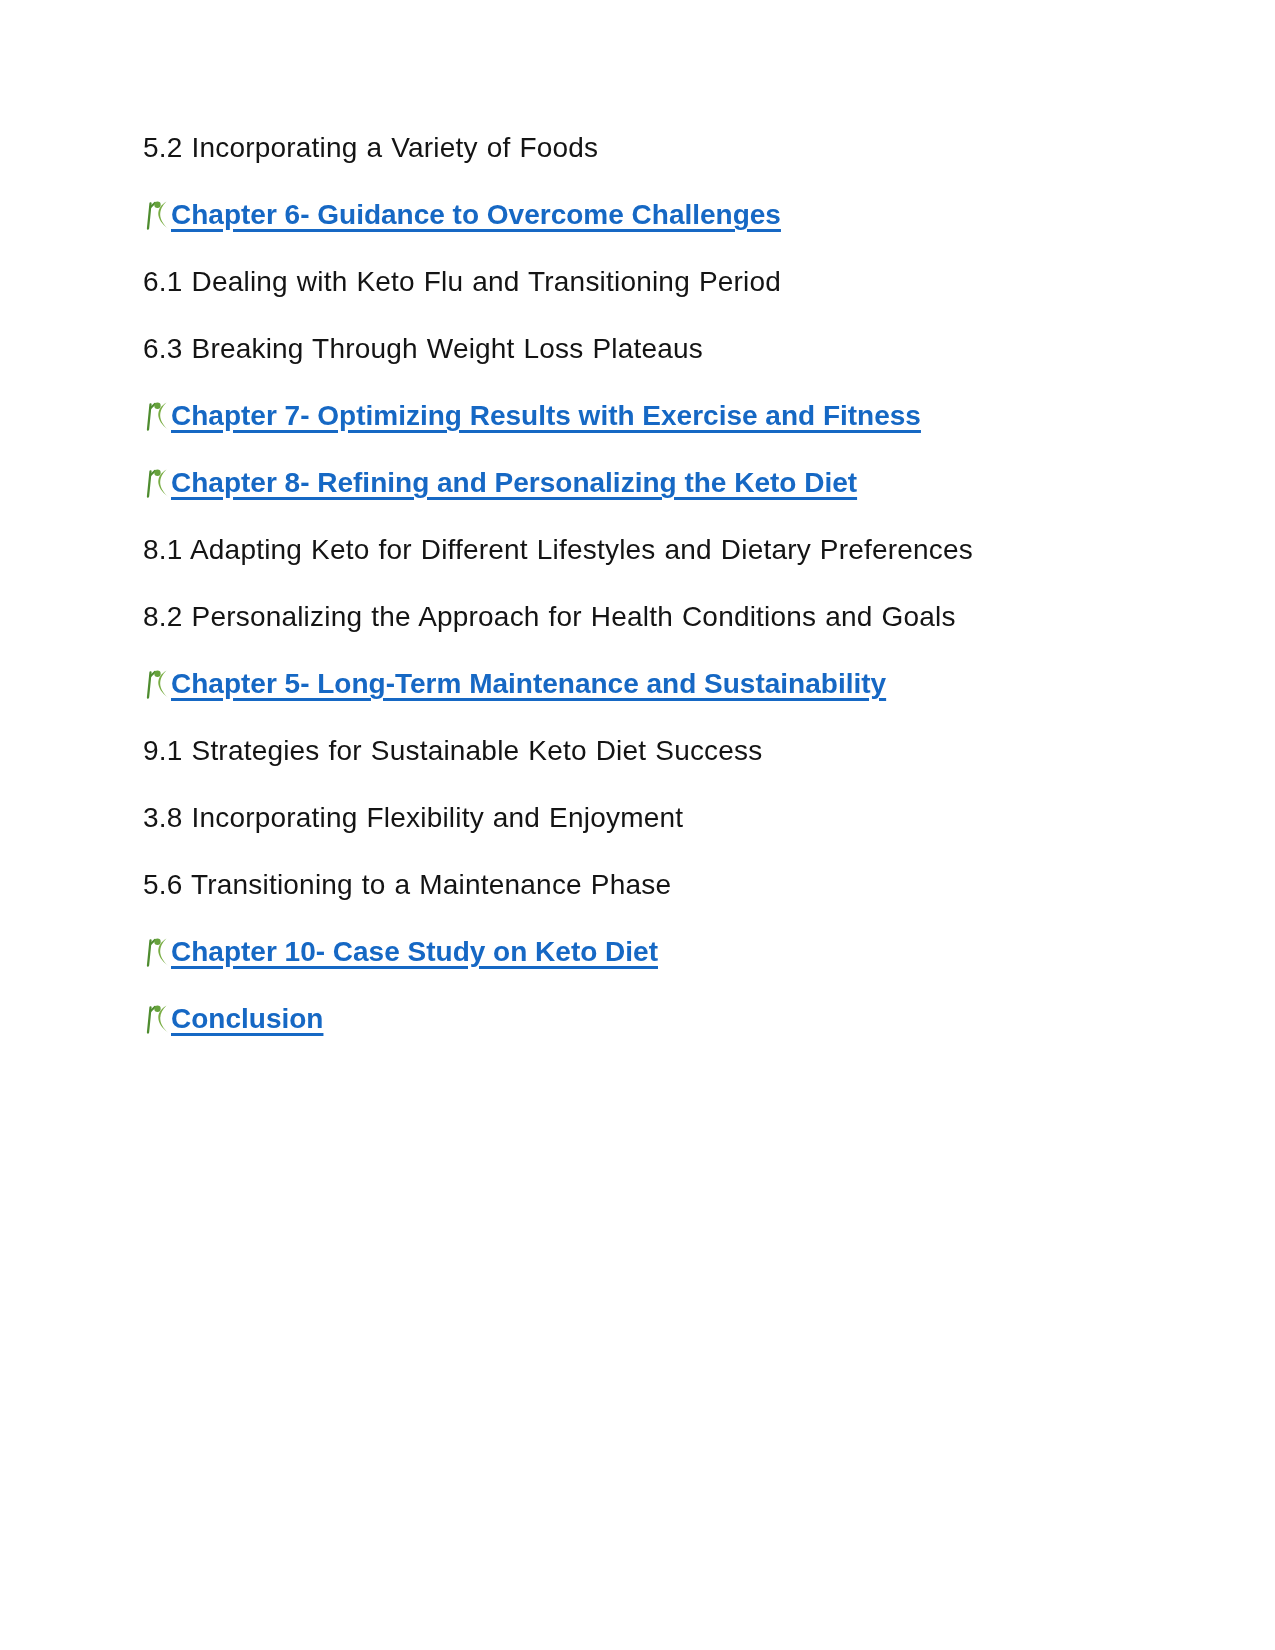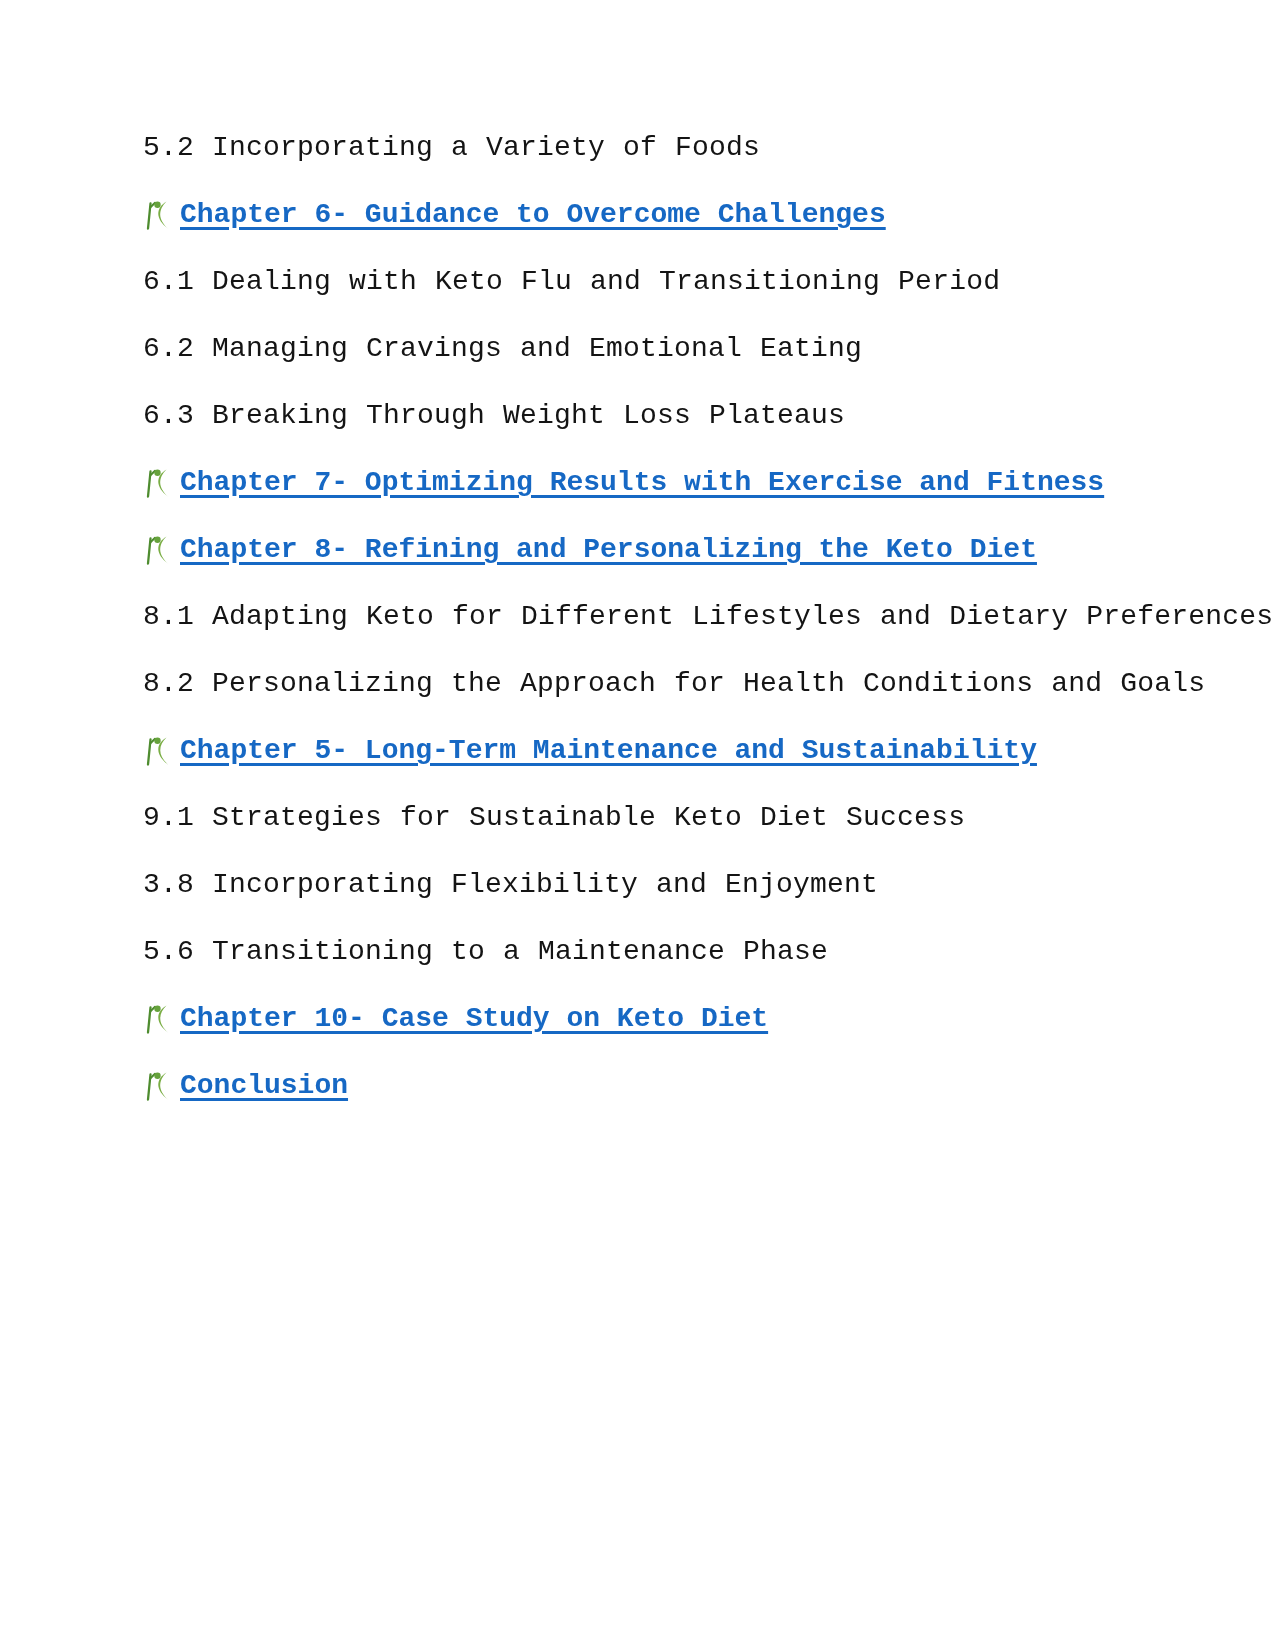--- a/index.html
+++ b/index.html
@@ -6,21 +6,21 @@
     margin: 0;
     padding: 0;
     background: #ffffff;
   }
   .page {
     position: relative;
     width: 1275px;
     height: 1279px;
     background: #ffffff;
     overflow: hidden;
-    font-family: Liberation Mono, monospace;
+    font-family: Liberation Sans, sans-serif;
   }
   .toc {
     position: absolute;
     left: 143px;
     top: 131px;
     right: 60px;
   }
   .toc-row {
     font-size: 28px;
     line-height: 34px;
@@ -28,21 +28,20 @@
     white-space: nowrap;
     color: #141414;
   }
   .toc-row.sub {
     letter-spacing: 0.2px;
     word-spacing: 1px;
   }
   .toc-row.chapter {
     display: flex;
     align-items: center;
-    gap: 9px;
   }
   .chapter-link {
     color: var(--heading-blue, #1668C4);
     font-weight: bold;
     text-decoration: underline;
     text-decoration-thickness: 2.5px;
     text-underline-offset: 5px;
     cursor: pointer;
   }
   .bullet-icon {
@@ -77,21 +76,20 @@
         <path class="icon-line" d="M7.2 9.5 L12 4.8" stroke-width="2"></path>
         <circle class="icon-head" cx="14.5" cy="6.8" r="3.2"></circle>
         <path class="icon-swoosh" d="M23.5 3.5 C12.5 10 12 21 25.5 31 C14.5 21.5 15.2 11.5 23.5 3.5 Z"></path>
       </svg>
     </span>
     <span class="chapter-link">Chapter 6- Guidance to Overcome Challenges</span>
   </div>
 
   <div class="toc-row sub">6.1 Dealing with Keto Flu and Transitioning Period</div>
 
-  <div class="toc-row sub">6.2 Managing Cravings and Emotional Eating</div>
 
   <div class="toc-row sub">6.3 Breaking Through Weight Loss Plateaus</div>
 
   <div class="toc-row chapter">
     <span class="bullet-icon">
       <svg viewBox="0 0 28 34" width="28" height="34" aria-hidden="true">
         <path class="icon-line" d="M7.5 5.5 L5 30.5" stroke-width="2.3"></path>
         <path class="icon-line" d="M7.2 9.5 L12 4.8" stroke-width="2"></path>
         <circle class="icon-head" cx="14.5" cy="6.8" r="3.2"></circle>
         <path class="icon-swoosh" d="M23.5 3.5 C12.5 10 12 21 25.5 31 C14.5 21.5 15.2 11.5 23.5 3.5 Z"></path>

